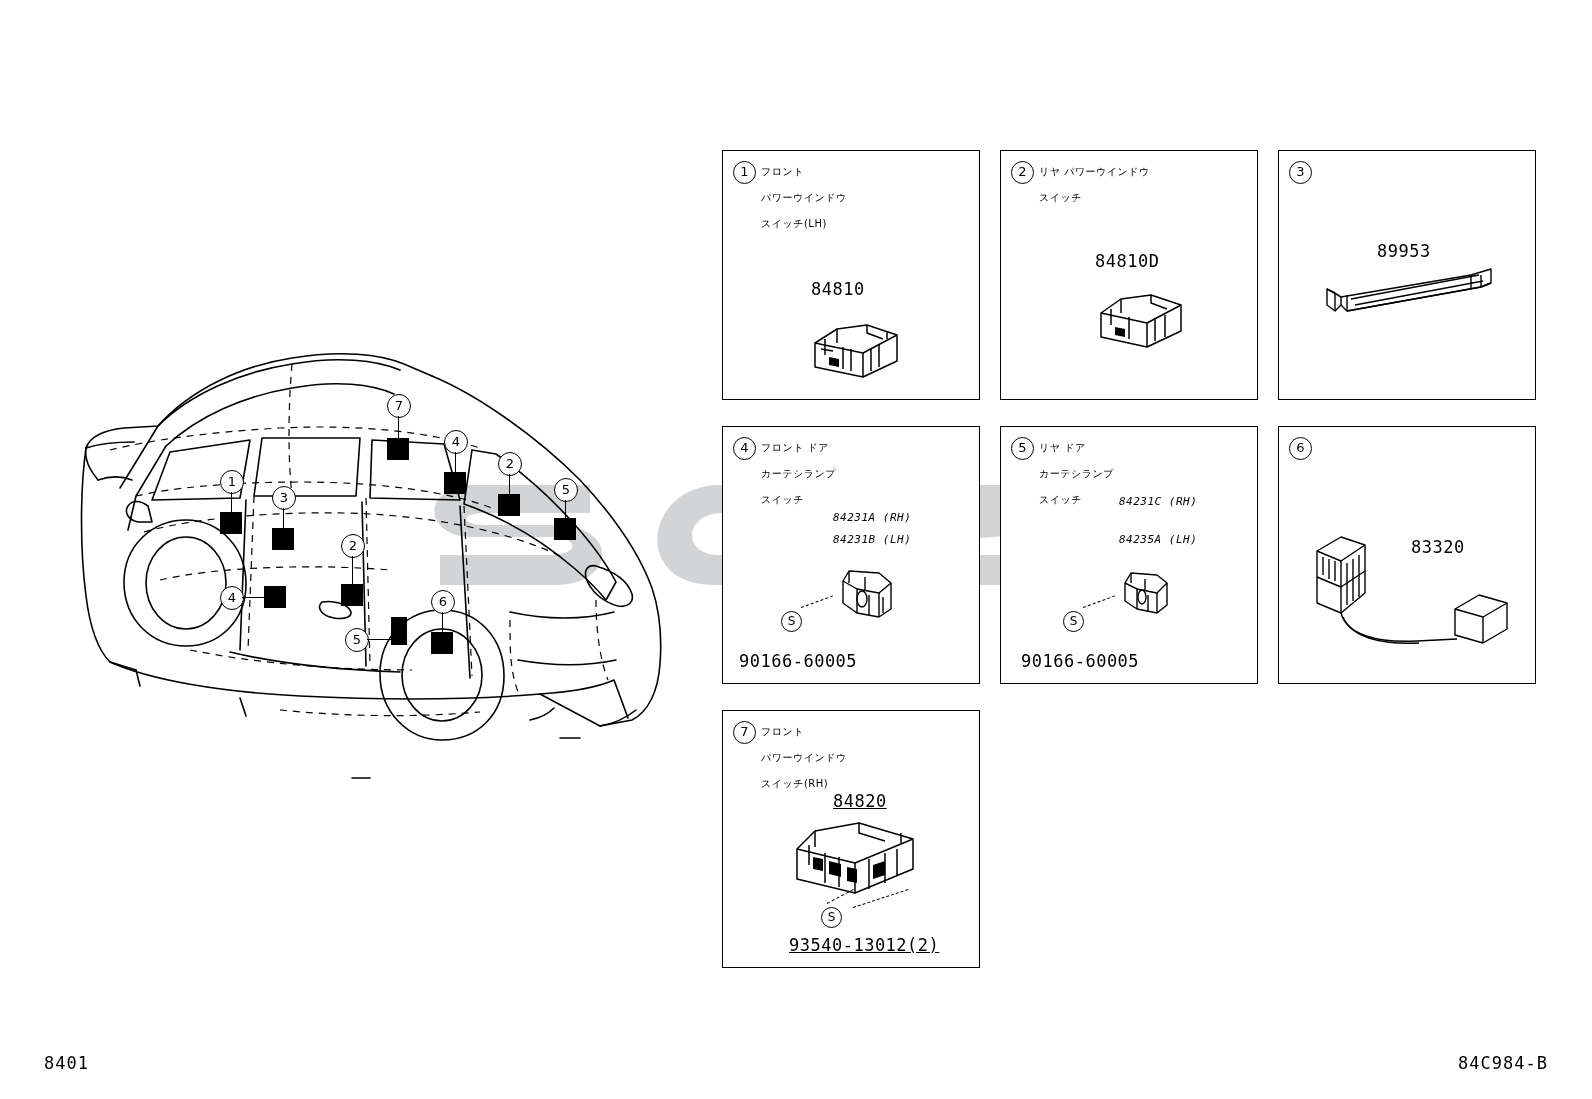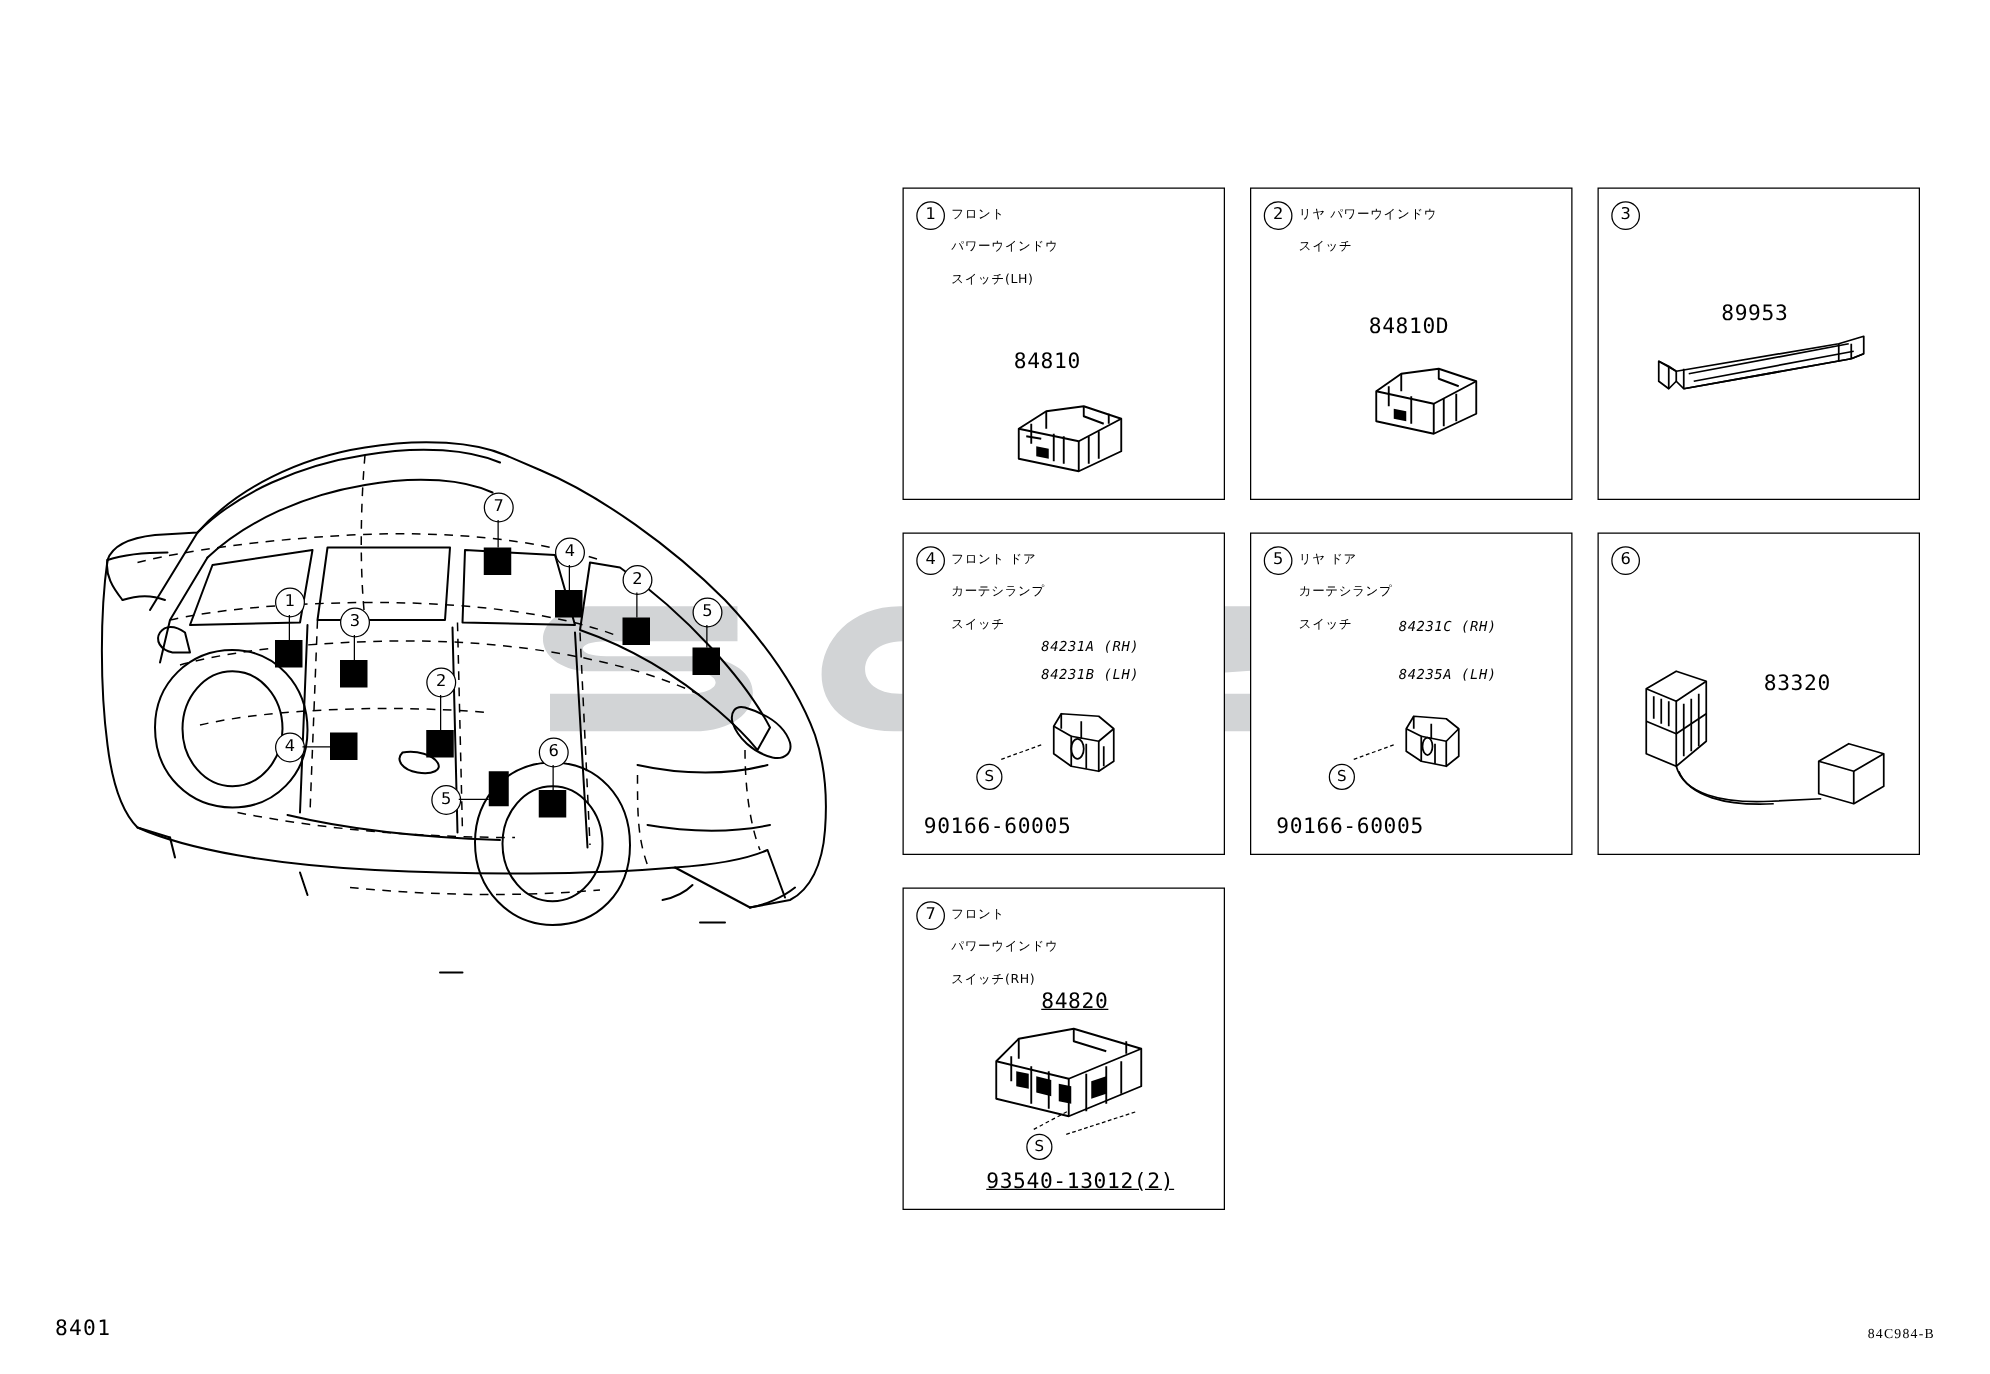--- a/index.html
+++ b/index.html
@@ -127,23 +127,22 @@
     position: absolute;
     left: 44px;
     bottom: 26px;
     font-size: 17px;
     letter-spacing: 1px;
   }
   .footer-right {
     position: absolute;
     right: 44px;
     bottom: 26px;
-    font-size: 11px;
+    font-size: 17px;
     letter-spacing: 1px;
-    font-family: Liberation Serif, serif;
   }
 
   svg { display: block; }
 </style>
 </head>
 <body>
 
 <div class="watermark">
   <svg width="660" height="140" viewBox="0 0 660 140">
     <g fill="#d2d4d6">

